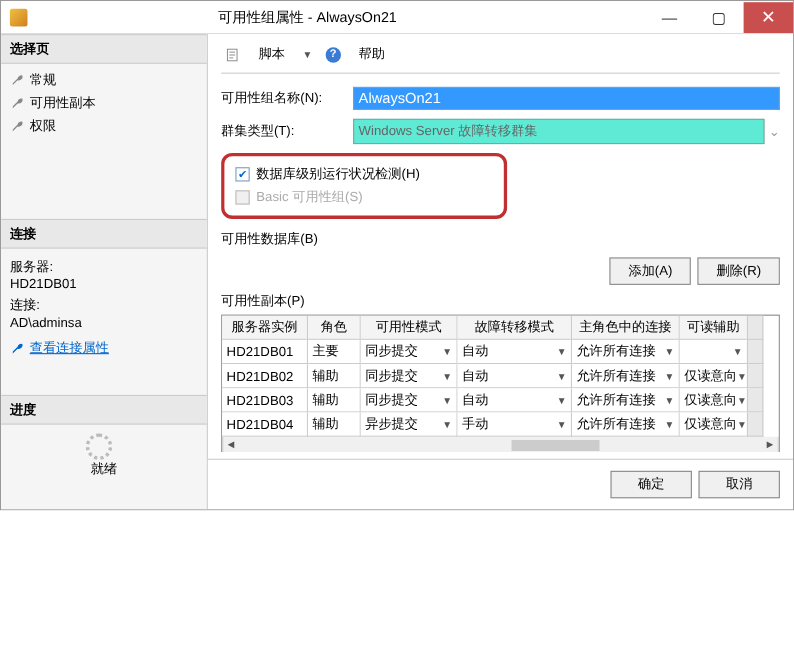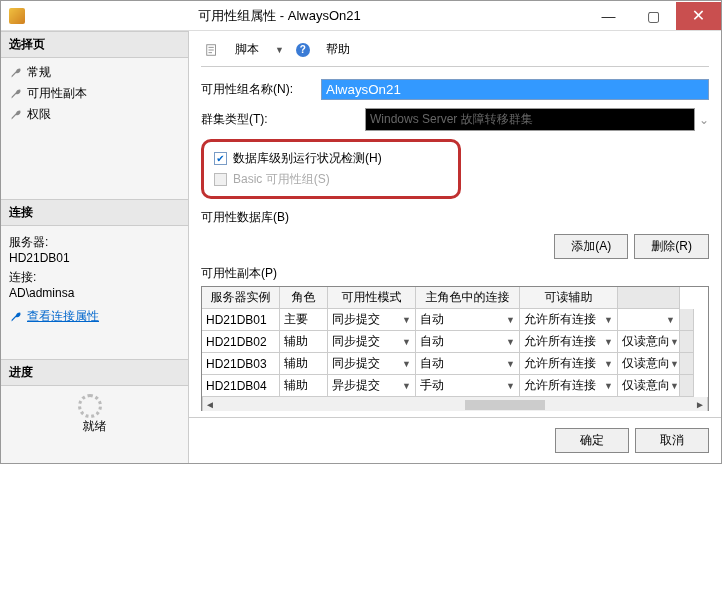--- a/index.html
+++ b/index.html
@@ -28,21 +28,21 @@
     .main { flex: 1; padding: 8px 12px; overflow: hidden; position: relative; }
     .toolbar { display: flex; align-items: center; gap: 4px; padding-bottom: 6px; border-bottom: 1px solid #ccc; margin-bottom: 12px; }
     .tb-btn { display: flex; align-items: center; gap: 16px; padding: 2px 4px; cursor: pointer; }
     .tb-icon { width: 14px; height: 14px; display: inline-block; }
     .dropdown-arrow { font-size: 9px; color: #555; }
     .help-icon { width: 14px; height: 14px; border-radius: 50%; background: #3a7bd5; color: #fff; display: inline-flex; align-items: center; justify-content: center; font-size: 10px; font-weight: bold; }
     .form-row { display: flex; align-items: center; margin-bottom: 8px; }
     .form-label { width: 120px; }
     .form-input { flex: 1; border: 1px solid #7a9cc6; padding: 2px 4px; background: #fff; color: #0000cc; }
     .form-input.highlighted { background: #3399ff; color: #fff; }
-    .form-select { flex: 1; border: 1px solid #999; padding: 2px 4px; background: #000000; color: #666; margin-left: 44px; }
+    .form-select { flex: 1; border: 1px solid #999; padding: 2px 4px; background: #5eead4; color: #666; }
     .select-arrow { color: #999; margin-left: 4px; }
     .redbox { border: 3px solid #c03030; border-radius: 10px; padding: 6px 10px; margin: 6px 0 10px; width: 260px; }
     .chk-row { display: flex; align-items: center; padding: 2px 0; }
     .chk { width: 13px; height: 13px; border: 1px solid #7a9cc6; margin-right: 6px; display: inline-flex; align-items: center; justify-content: center; font-size: 10px; color: #0066cc; background: #fff; }
     .chk.disabled { border-color: #bbb; background: #f0f0f0; }
     .disabled-text { color: #aaa; }
     .group-label { margin-bottom: 4px; margin-top: 6px; }
     .db-box { border: 1px solid #888; height: 120px; }
     .db-header { border-bottom: 1px solid #ccc; padding: 3px 6px; background: #fff; }
     .db-row { padding: 3px 6px; }
@@ -168,20 +168,21 @@
           <div class="btn">添加(A)</div>
           <div class="btn">删除(R)</div>
         </div>
 
         <div class="group-label">可用性副本(P)</div>
         <div class="replica-table">
           <div class="replica-grid">
             <div class="rh">服务器实例</div>
             <div class="rh">角色</div>
             <div class="rh">可用性模式</div>
+            <div class="rh">故障转移模式</div>
             <div class="rh">主角色中的连接</div>
             <div class="rh">可读辅助</div>
             <div class="rh scroll-col"></div>
           </div>
           <div id="replica-rows">
               <div class="replica-grid">
                 <div class="rc">
                   <span>HD21DB01</span>
                 </div>
                 <div class="rc">

